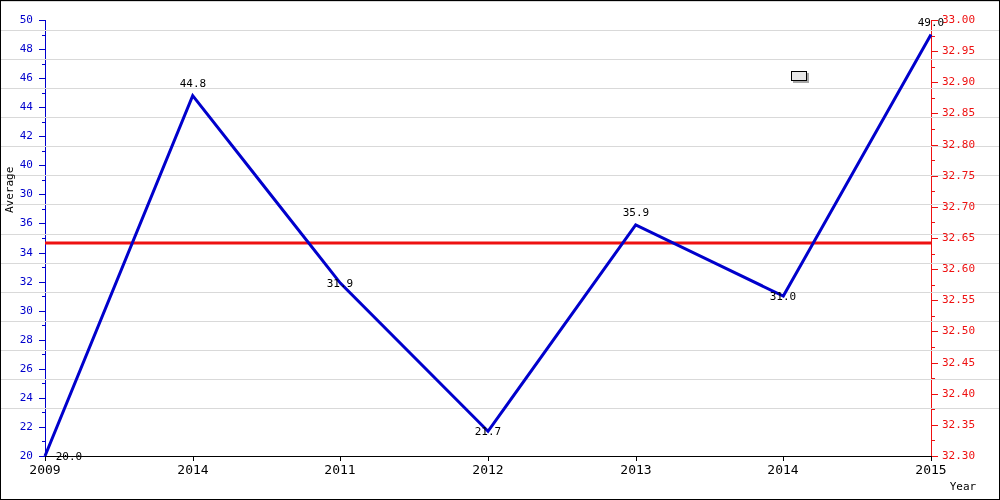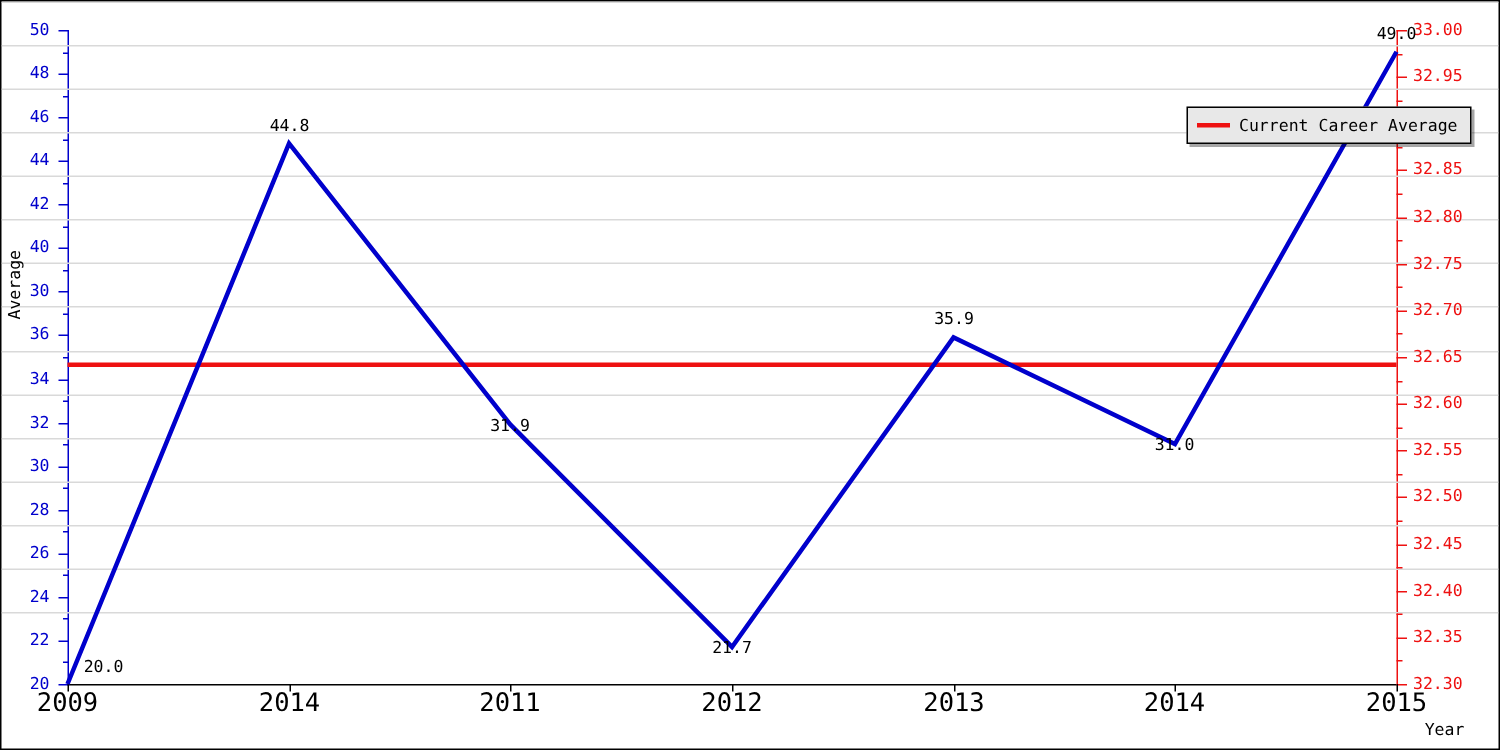--- a/index.html
+++ b/index.html
@@ -96,21 +96,21 @@
     left: 941px;
     text-align: right;
     font-size: 11px;
     color: #ee1111;
     white-space: nowrap;
     line-height: 11px;
   }
   .xlabel {
     position: absolute;
     top: 463px;
-    font-size: 17px;
+    font-size: 13px;
     color: #000000;
     white-space: nowrap;
     transform: translateX(-50%);
     line-height: 11px;
   }
   #x-axis-title {
     position: absolute;
     top: 479px;
     left: 0;
     width: 1000px;
@@ -319,32 +319,28 @@
       <div class="tick-bottom" style="left: 930px;"></div>
       <div class="xlabel" style="left: 930px;">2015</div>
     </div>
 
   <svg id="series-svg" viewBox="0 0 1000 500" preserveAspectRatio="none">
     <polyline id="career-average-line" fill="none" stroke-width="3" stroke="#ee1111" points="44,242.1 930,242.1"></polyline>
     <polyline id="average-by-year-line" fill="none" stroke-width="3" stroke-linejoin="miter" stroke-linecap="butt" stroke="#0000cc" points="44.0,455.0 191.7,94.6 339.3,282.1 487.0,430.3 634.7,223.9 782.3,295.1 930.0,33.5"></polyline>
   </svg>
 
   <div id="point-labels-layer">
-      <div class="point-label" style="left: 44px; top: 438px; padding-left: 48px;">20.0</div>
+      <div class="point-label" style="left: 44px; top: 450px; padding-left: 48px;">20.0</div>
       <div class="point-label" style="left: 192px; top: 77px;">44.8</div>
       <div class="point-label" style="left: 339px; top: 277px;">31.9</div>
       <div class="point-label" style="left: 487px; top: 425px;">21.7</div>
       <div class="point-label" style="left: 635px; top: 206px;">35.9</div>
       <div class="point-label" style="left: 782px; top: 290px;">31.0</div>
       <div class="point-label" style="left: 930px; top: 16px;">49.0</div>
     </div>
 
   <div id="y-axis-title">Average</div>
   <div id="x-axis-title" class="right-aligned">Year</div>
 
   <div id="legend">
-    <div class="legend-row">
-      <span class="legend-swatch" style="background:#ee1111"></span>
-      <span class="legend-text">Current Career Average</span>
-    </div>
   </div>
 
 </div>
 
 </body></html>

